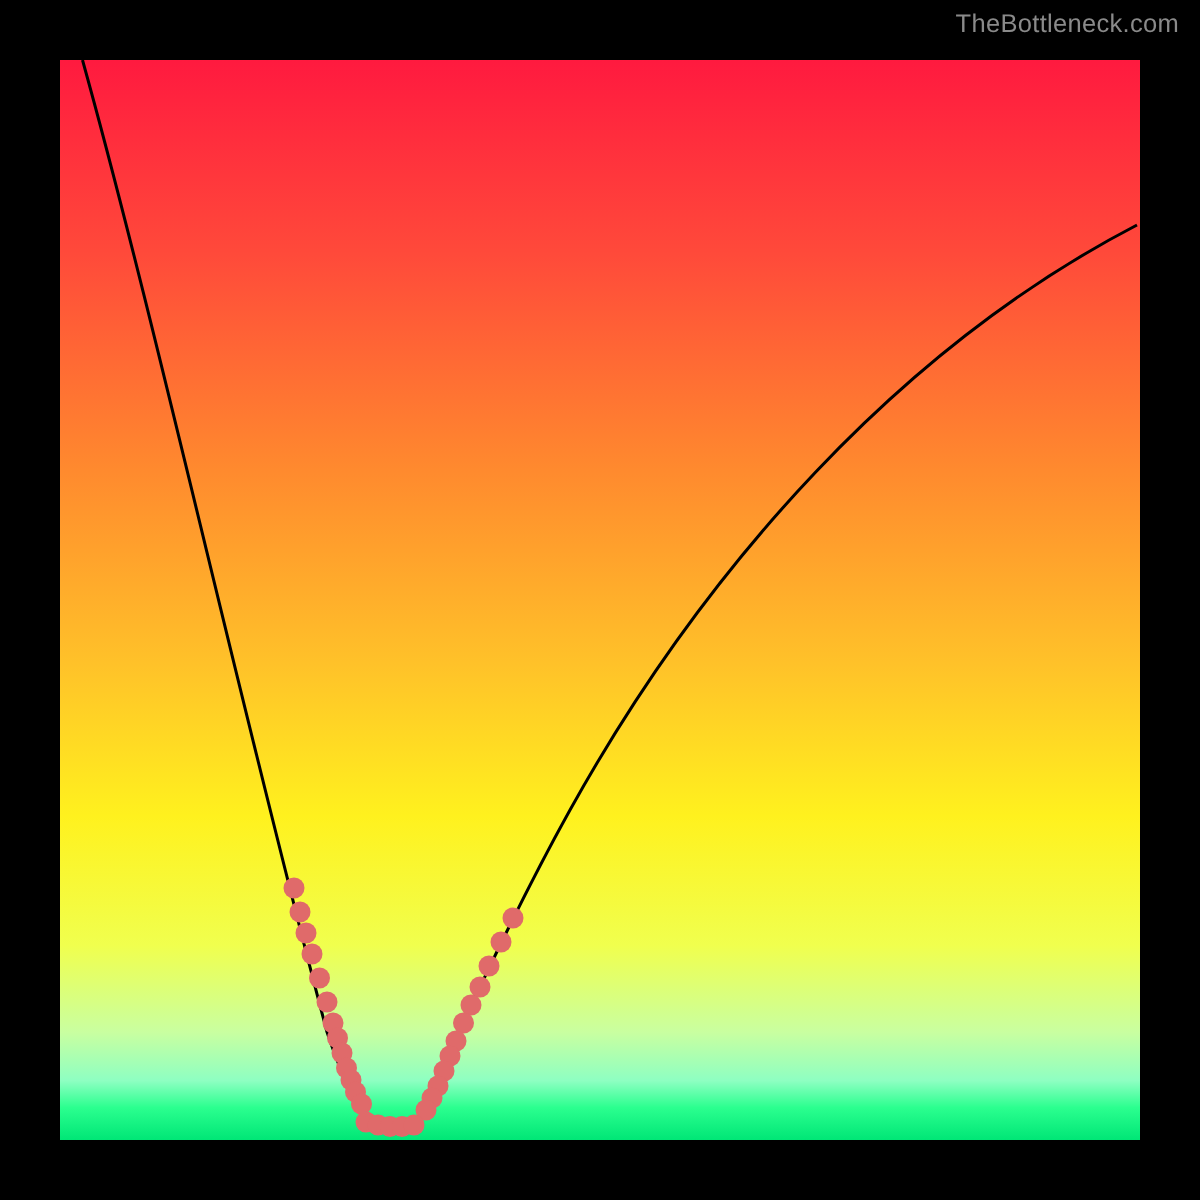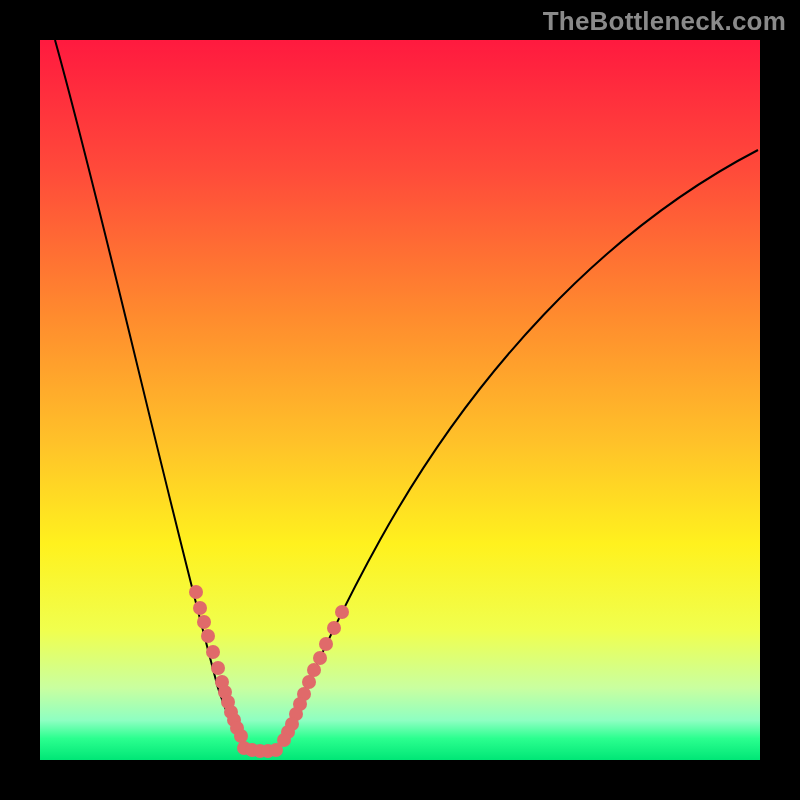--- a/index.html
+++ b/index.html
@@ -1,18 +1,18 @@
 <!DOCTYPE html>
 <html><head>
 <meta charset="utf-8">
 <style>
 html,body{margin:0;padding:0;width:800px;height:800px;overflow:hidden;background:#fff;font-family:Arial,Helvetica,sans-serif}
 #stage{position:relative;width:800px;height:800px}
 svg{position:absolute;left:0;top:0}
-#wm{position:absolute;top:6px;right:14px;color:#8a8a8a;font-size:26px;font-weight:700;letter-spacing:.2px}
+#wm{position:absolute;top:6px;right:14px;color:#8a8a8a;font-size:17px;font-weight:400;letter-spacing:.2px}
 </style>
 </head>
 <body>
 
 <div id="stage">
   <svg id="svg" width="800" height="800" viewBox="0 0 800 800">
       <defs>
         <linearGradient id="bg" x1="0" y1="0" x2="0" y2="1">
           <stop offset="0%" stop-color="#ff1a3f"></stop>
           <stop offset="18%" stop-color="#ff4a3a"></stop>

